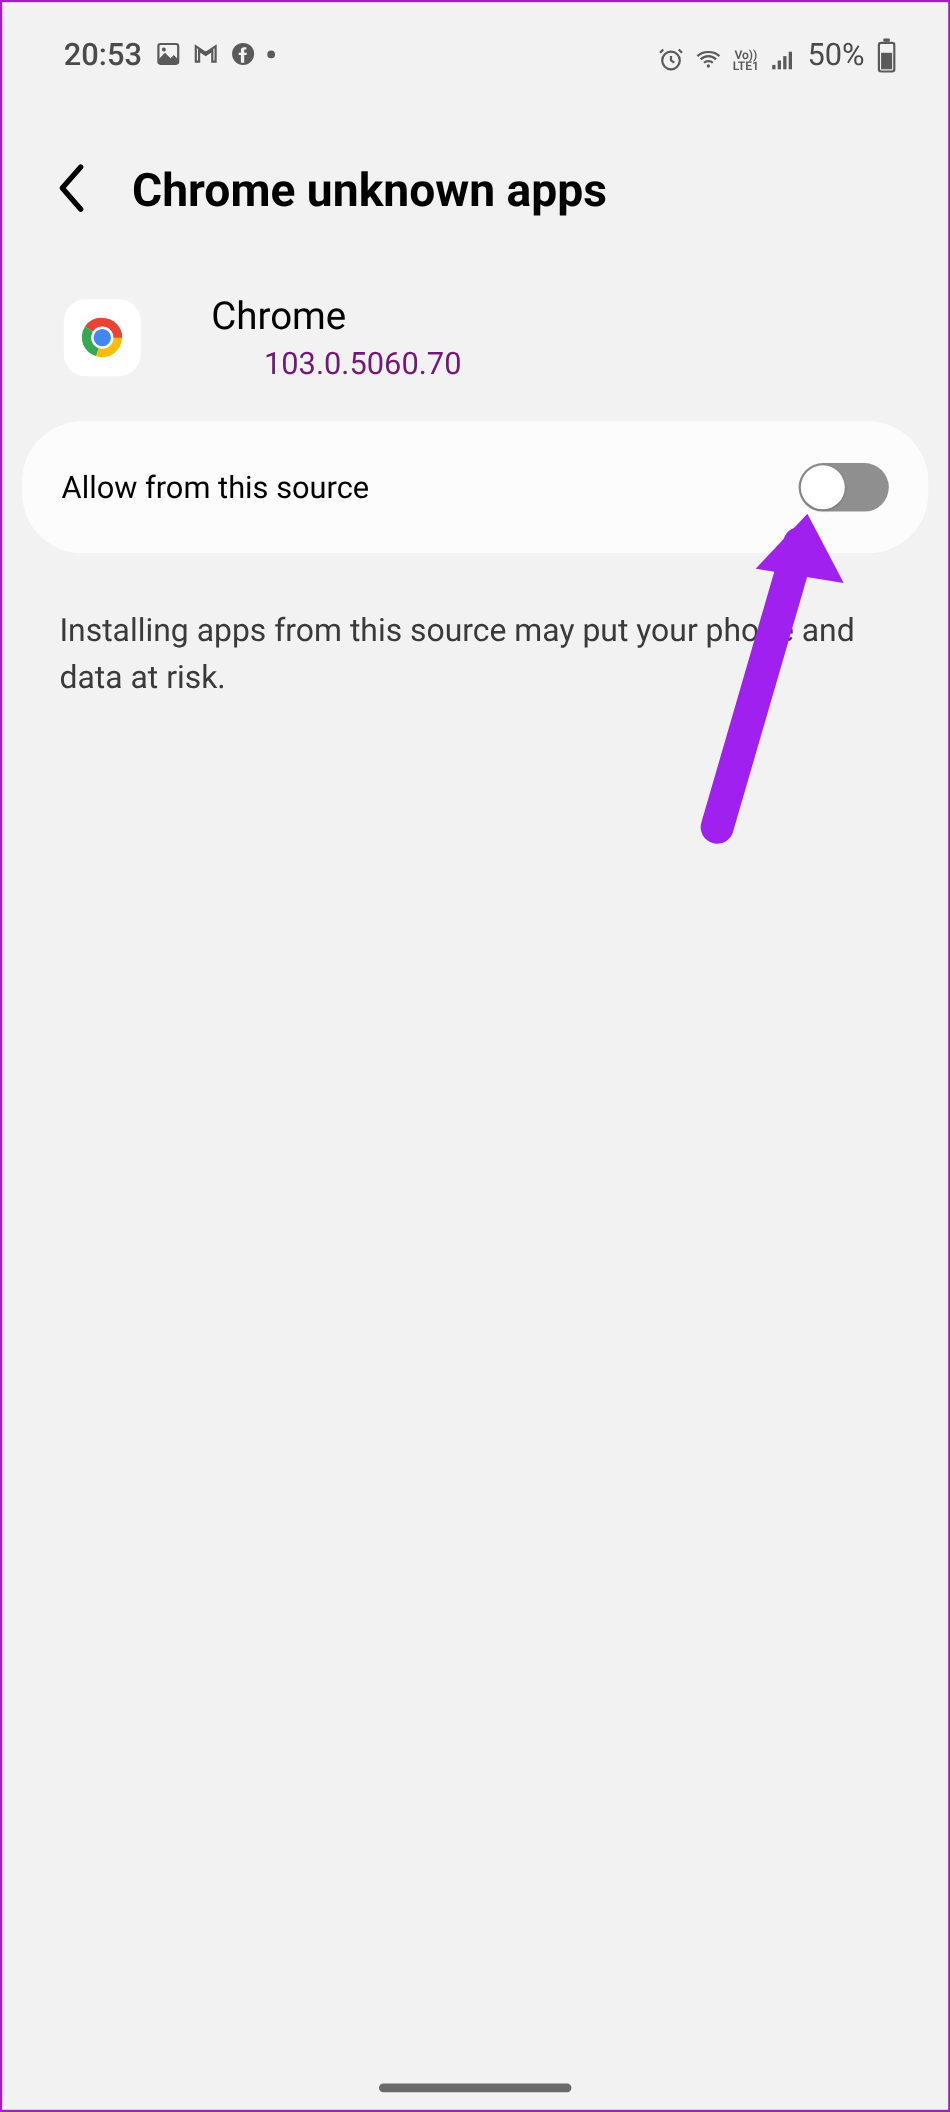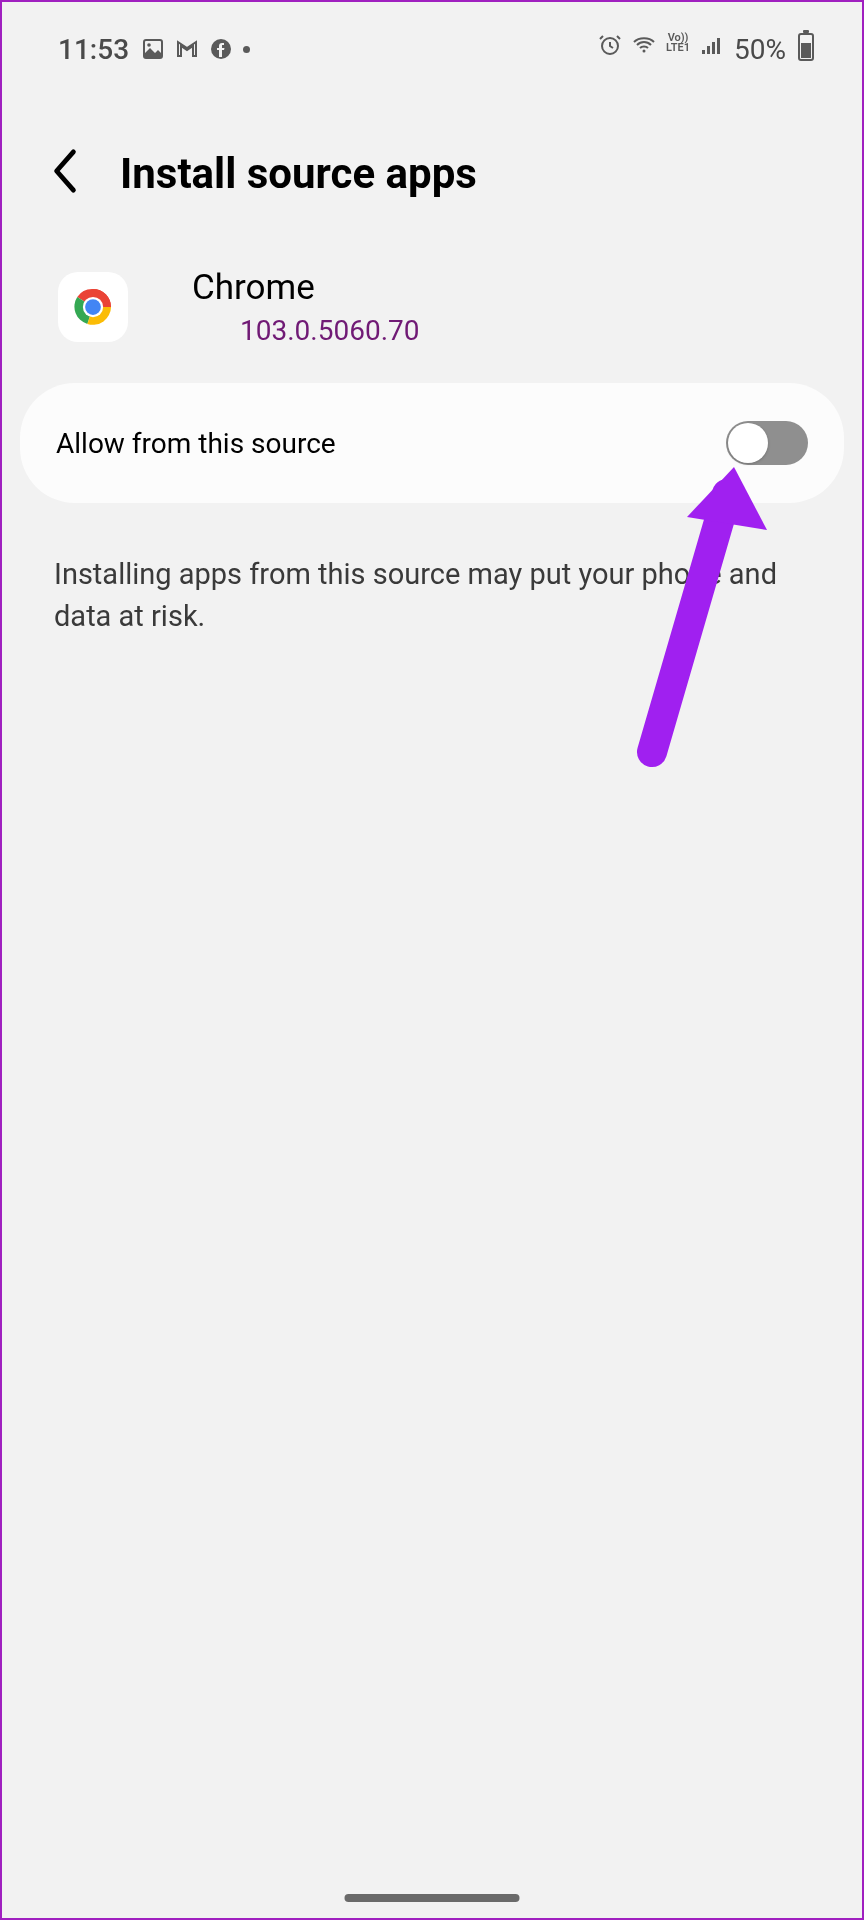--- a/index.html
+++ b/index.html
@@ -40,21 +40,21 @@
     }
     
     .status-icons-left {
       display: flex;
       align-items: center;
       gap: 10px;
     }
     
     .status-right {
       display: flex;
-      align-items: flex-start;
+      align-items: flex-end;
       gap: 10px;
     }
     
     .battery-text {
       font-size: 28px;
       color: #4a4a4a;
     }
     
     .header {
       display: flex;
@@ -219,21 +219,21 @@
       right: 1px;
       height: 60%;
       background: #5a5a5a;
     }
   </style>
 </head>
 <body>
 
 <div class="status-bar">
   <div class="status-left">
-    <span class="status-time">11:53</span>
+    <span class="status-time">20:53</span>
     <div class="status-icons-left">
       <svg class="icon-small" viewBox="0 0 24 24">
           <rect x="3" y="3" width="18" height="18" rx="2" fill="none" stroke="#5a5a5a" stroke-width="2"></rect>
           <circle cx="8" cy="8" r="1.8" fill="#5a5a5a"></circle>
           <path d="M3 17 L9 11 L14 16 L17 13 L21 17 L21 21 L3 21 Z" fill="#5a5a5a"></path>
         </svg>
       <svg class="icon-small" viewBox="0 0 24 24">
           <path d="M3 5 L3 19 L6 19 L6 9 L12 13 L18 9 L18 19 L21 19 L21 5 L12 11 Z" fill="none" stroke="#5a5a5a" stroke-width="2"></path>
         </svg>
       <svg class="icon-small" viewBox="0 0 24 24">
@@ -266,21 +266,21 @@
       </div>
   </div>
 </div>
 
 <div class="header">
   <div class="back-arrow">
     <svg width="30" height="48" viewBox="0 0 24 40">
       <path d="M19 4 L5 20 L19 36" fill="none" stroke="#000" stroke-width="4" stroke-linecap="round" stroke-linejoin="round"></path>
     </svg>
   </div>
-  <h1 class="page-title">Install source apps</h1>
+  <h1 class="page-title">Chrome unknown apps</h1>
 </div>
 
 <div class="app-info">
   <div class="app-icon">
     <svg width="54" height="54" viewBox="0 0 48 48">
       <circle cx="24" cy="24" r="23" fill="#fff"></circle>
       <path d="M24 8 A16 16 0 0 1 40 24 L24 24 Z" fill="#EA4335"></path>
       <path d="M24 8 A16 16 0 0 0 10 15 L24 24 L40 24 A16 16 0 0 0 24 8" fill="#EA4335"></path>
       <path d="M10 15 A16 16 0 0 0 19 39 L24 24 Z" fill="#34A853"></path>
       <path d="M19 39 A16 16 0 0 0 40 24 L24 24 Z" fill="#FBBC05"></path>

